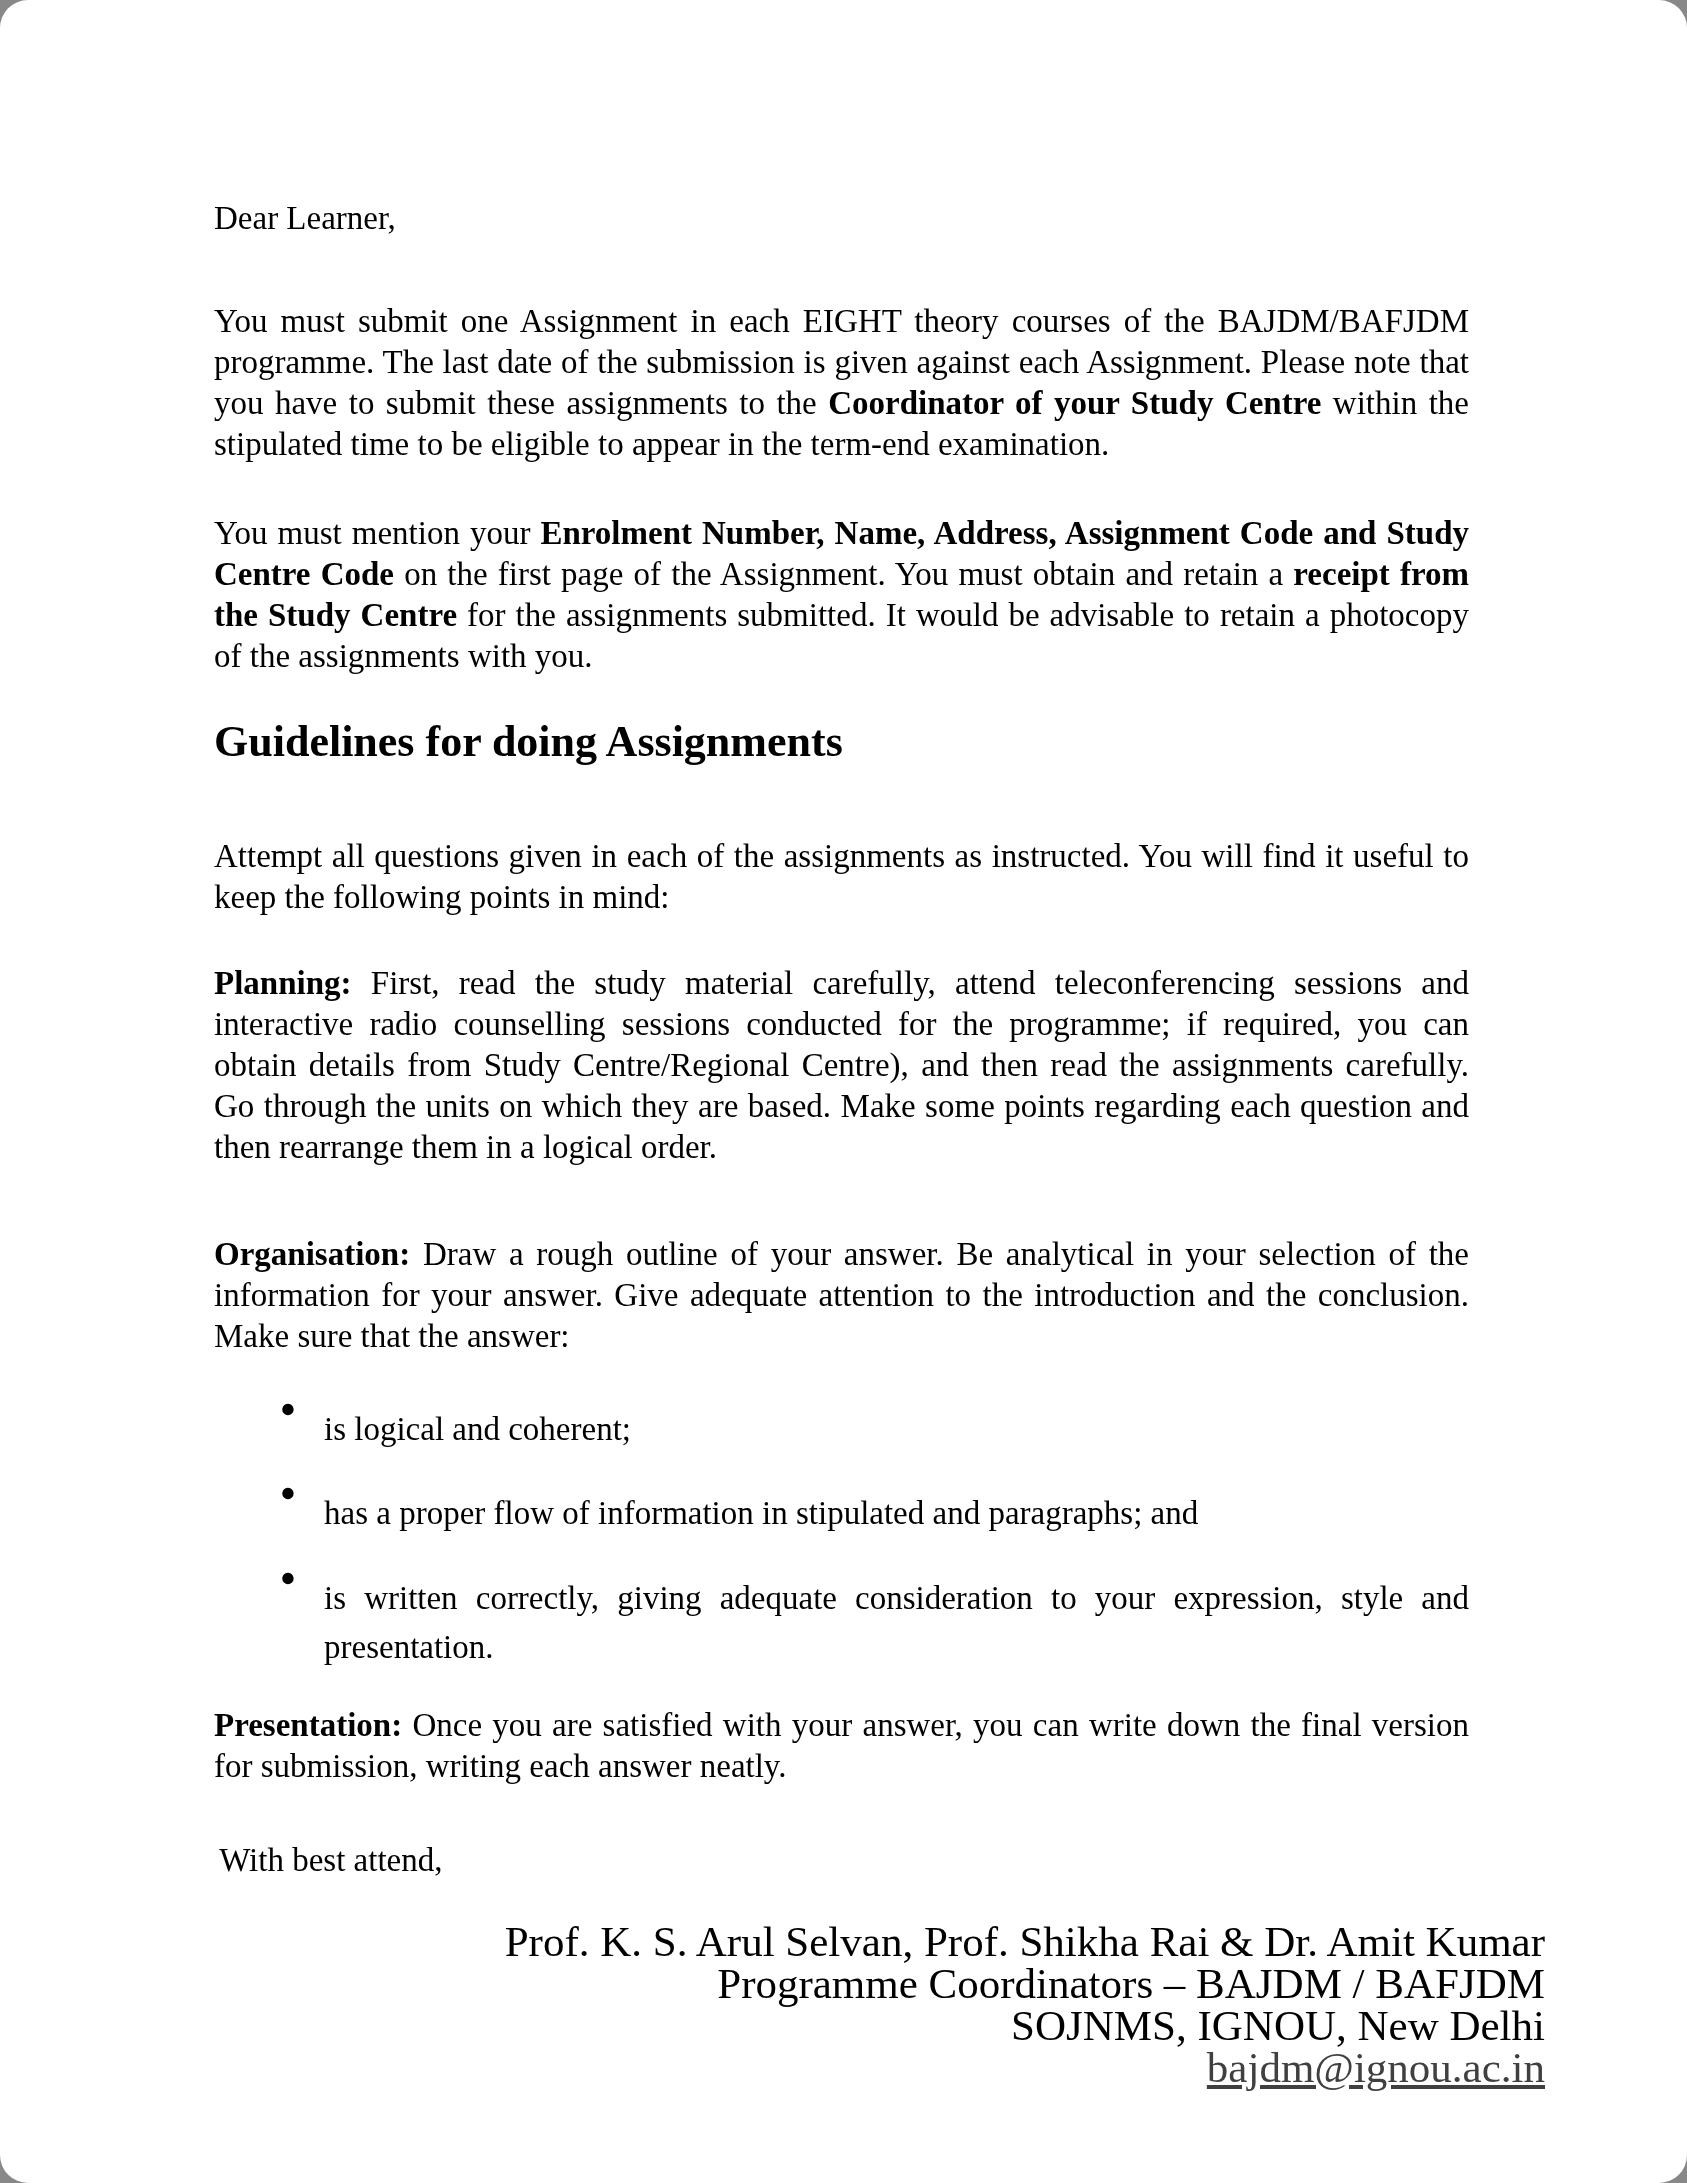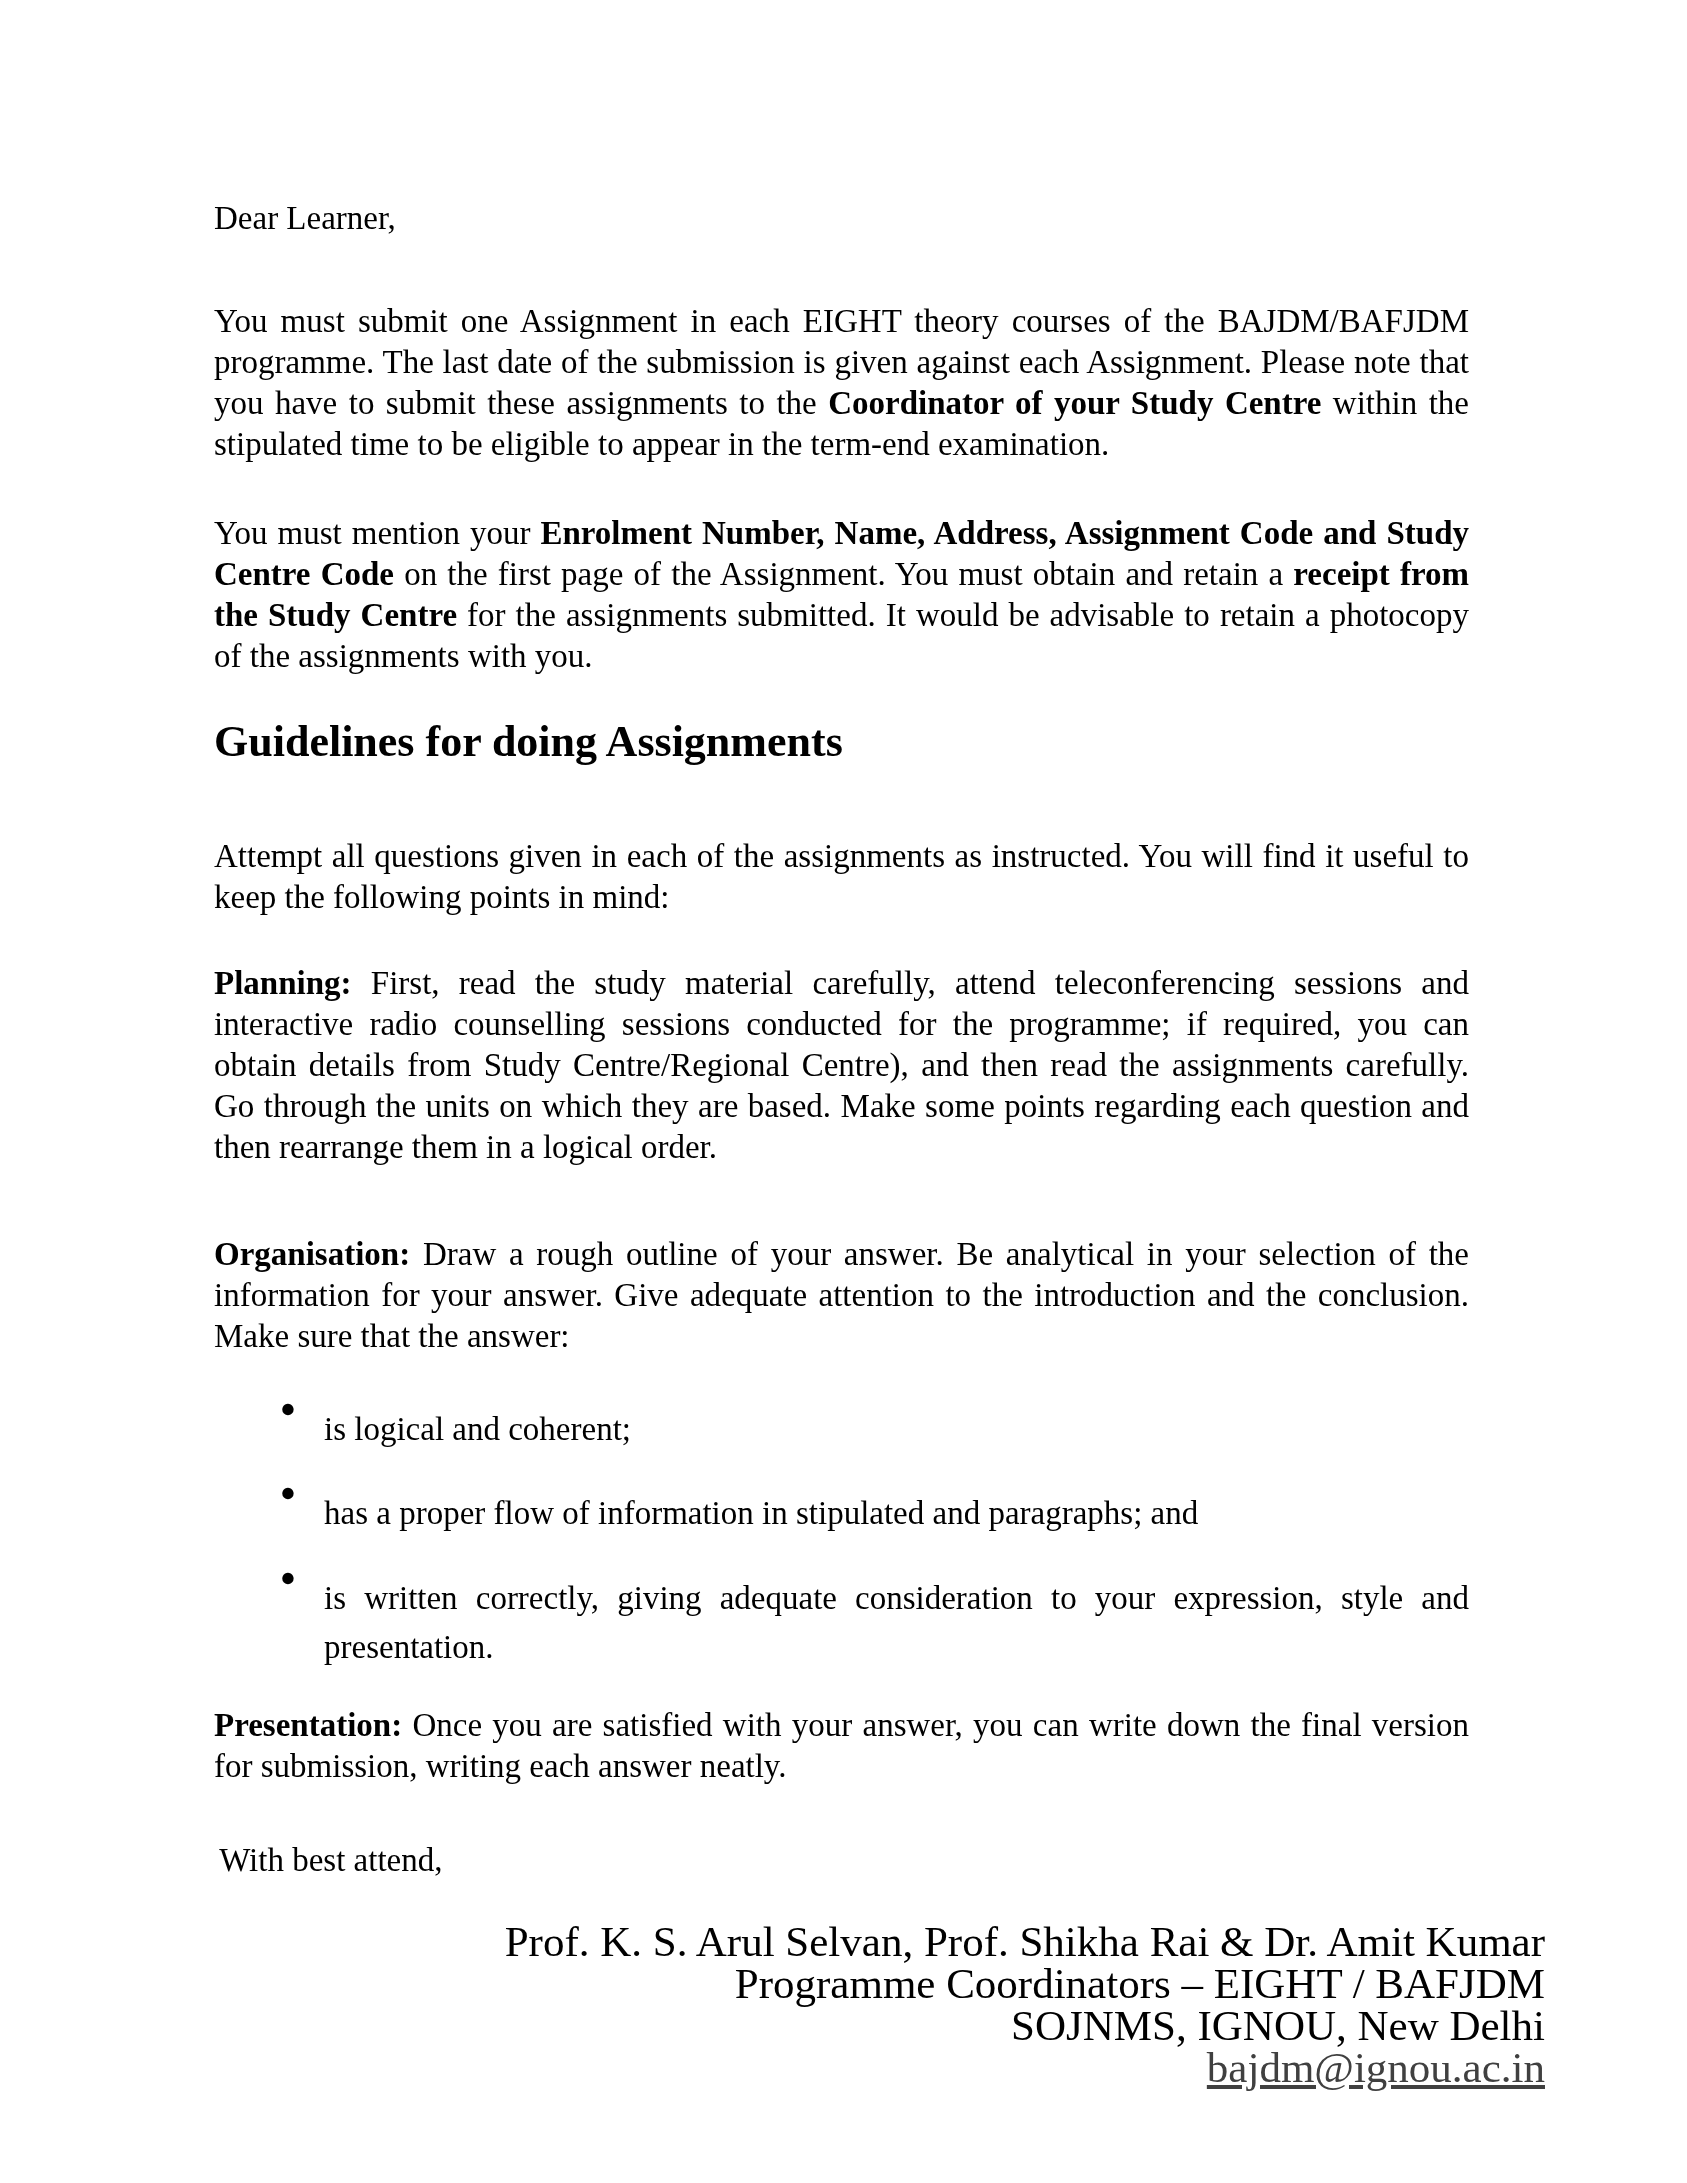--- a/index.html
+++ b/index.html
@@ -6,20 +6,21 @@
   html, body { background: #888; }
   body { width: 1687px; }
   .page {
     width: 1687px;
     height: 2183px;
     background: #ffffff;
     color: #000000;
     font-family: "Liberation Serif", "DejaVu Serif", serif;
     padding: 198px 218px 0 214px;
     overflow: hidden;
+    border-radius: 28px;
   }
   .para {
     font-size: 33px;
     line-height: 41px;
     text-align: justify;
     text-justify: inter-word;
   }
   .para b { font-weight: bold; }
   .salutation { text-align: left; margin-bottom: 62px; }
   .p-submit { margin-bottom: 48px; }
@@ -109,21 +110,21 @@
   </div>
 
   <div class="para p-presentation">
     <b>Presentation:</b><span> Once you are satisfied with your answer, you can write down the final version for submission, writing each answer neatly.</span>
   </div>
 
   <div class="para closing">With best attend,</div>
 
   <div class="signature">
     <span class="sig-line">Prof. K. S. Arul Selvan, Prof. Shikha Rai &amp; Dr. Amit Kumar</span>
-    <span class="sig-line">Programme Coordinators – EIGHT / BAFJDM</span>
+    <span class="sig-line">Programme Coordinators – BAJDM / BAFJDM</span>
     <span class="sig-line">SOJNMS, IGNOU, New Delhi</span>
     <span class="sig-line">
       <a class="email-link">bajdm@ignou.ac.in</a>
     </span>
   </div>
 
 </div>
 
 
 </body></html>

